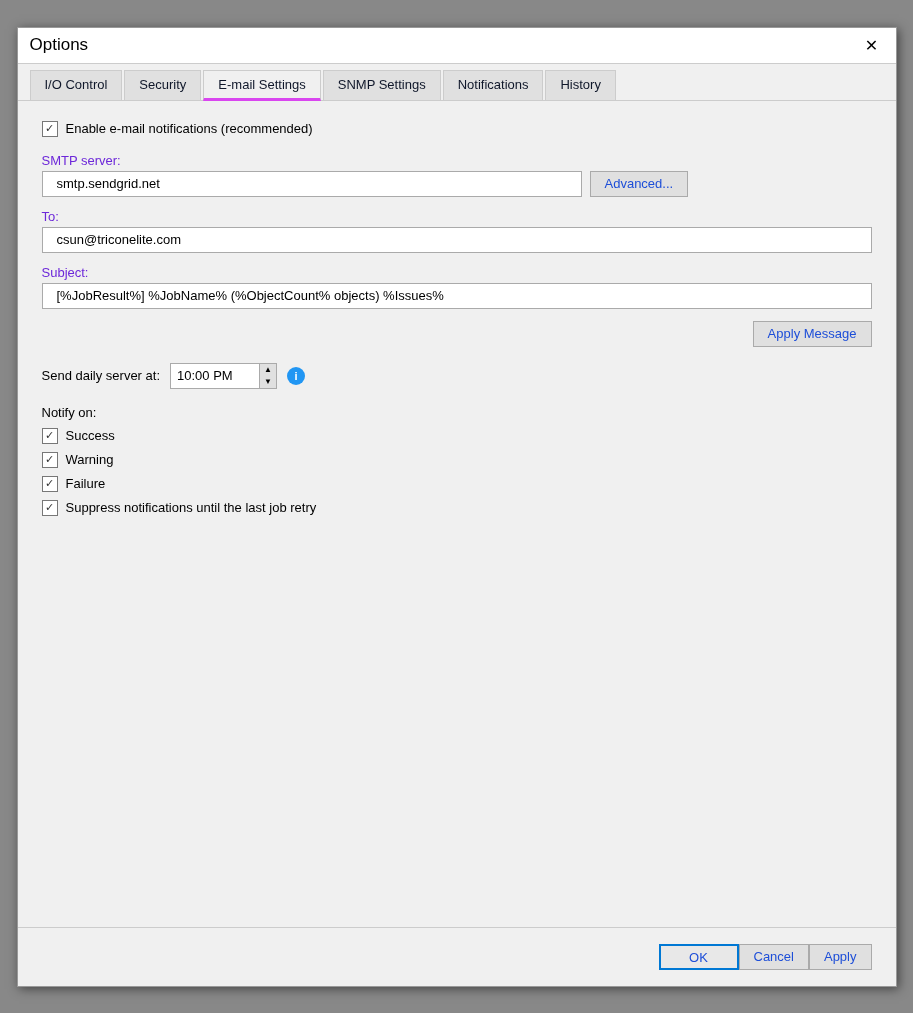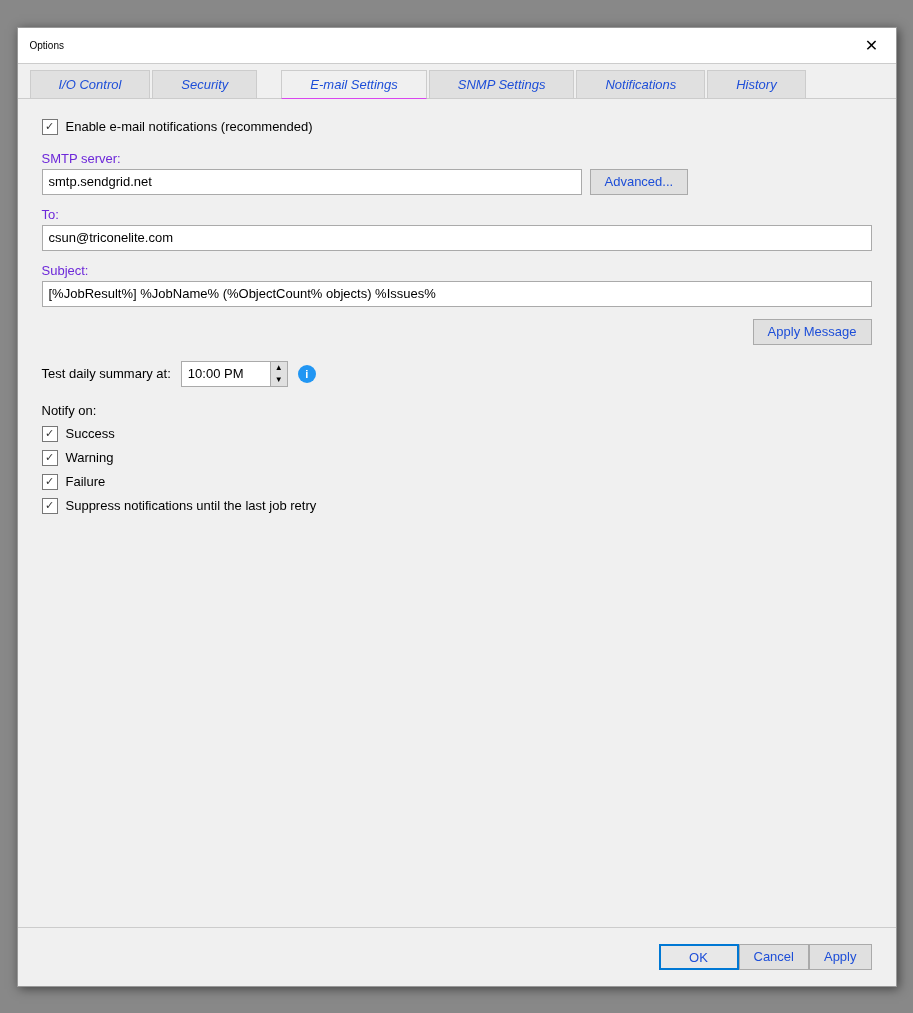--- a/index.html
+++ b/index.html
@@ -33,21 +33,21 @@
       background: #ffffff;
       border-bottom: 1px solid #ccc;
       display: flex;
       align-items: center;
       justify-content: space-between;
       padding: 8px 12px;
       height: 36px;
     }
 
     .title-bar-text {
-      font-size: 10px;
+      font-size: 17px;
       font-weight: normal;
       color: #000;
     }
 
     .close-btn {
       width: 24px;
       height: 24px;
       display: flex;
       align-items: center;
       justify-content: center;
@@ -59,37 +59,35 @@
     }
 
     .tabs-container {
       display: flex;
       background: #f0f0f0;
       border-bottom: 1px solid #ccc;
       padding: 6px 12px 0 12px;
     }
 
     .tab {
-      padding: 6px 28px;
+      padding: 6px 14px;
       cursor: pointer;
       border: 1px solid #ccc;
       border-bottom: none;
       background: #e0e0e0;
       margin-right: 2px;
-      color: #1d4ed8;
+      color: #0f172a;
       white-space: nowrap;
-      font-style: italic;
     }
 
     .tab.active {
       background: #f0f0f0;
-      border-bottom: 1px solid #d946ef;
+      border-bottom: 3px solid #d946ef;
       margin-bottom: -1px;
       z-index: 1;
-      margin-left: 22px;
     }
 
     .content {
       flex: 1;
       padding: 20px 24px;
       background: #f0f0f0;
     }
 
     .enable-row {
       display: flex;
@@ -127,21 +125,21 @@
 
     .field-row {
       display: flex;
       align-items: center;
       gap: 8px;
     }
 
     .text-input {
       border: 1px solid #aaa;
       background: white;
-      padding: 4px 6px;
+      padding: 4px 14px;
       height: 26px;
       color: #000;
       outline: none;
     }
 
     .text-input.active-border {
       border: 2px solid #0078d4;
     }
 
     .input-smtp {
@@ -299,21 +297,21 @@
     <div class="field-group">
       <label class="field-label">Subject:</label>
       <input type="text" class="text-input full-width-input" style="width: 100%;" value="[%JobResult%] %JobName% (%ObjectCount% objects) %Issues%">
     </div>
 
     <div class="test-message-row">
       <button class="btn">Apply Message</button>
     </div>
 
     <div class="daily-summary-row">
-      <span>Test daily summary at:</span>
+      <span>Send daily server at:</span>
       <div class="time-spinner">
         <input type="text" class="time-input" value="10:00 PM" style="">
         <div class="spinner-buttons">
           <button class="spin-btn">▲</button>
           <button class="spin-btn">▼</button>
         </div>
       </div>
       <div class="info-icon">i</div>
     </div>
 

